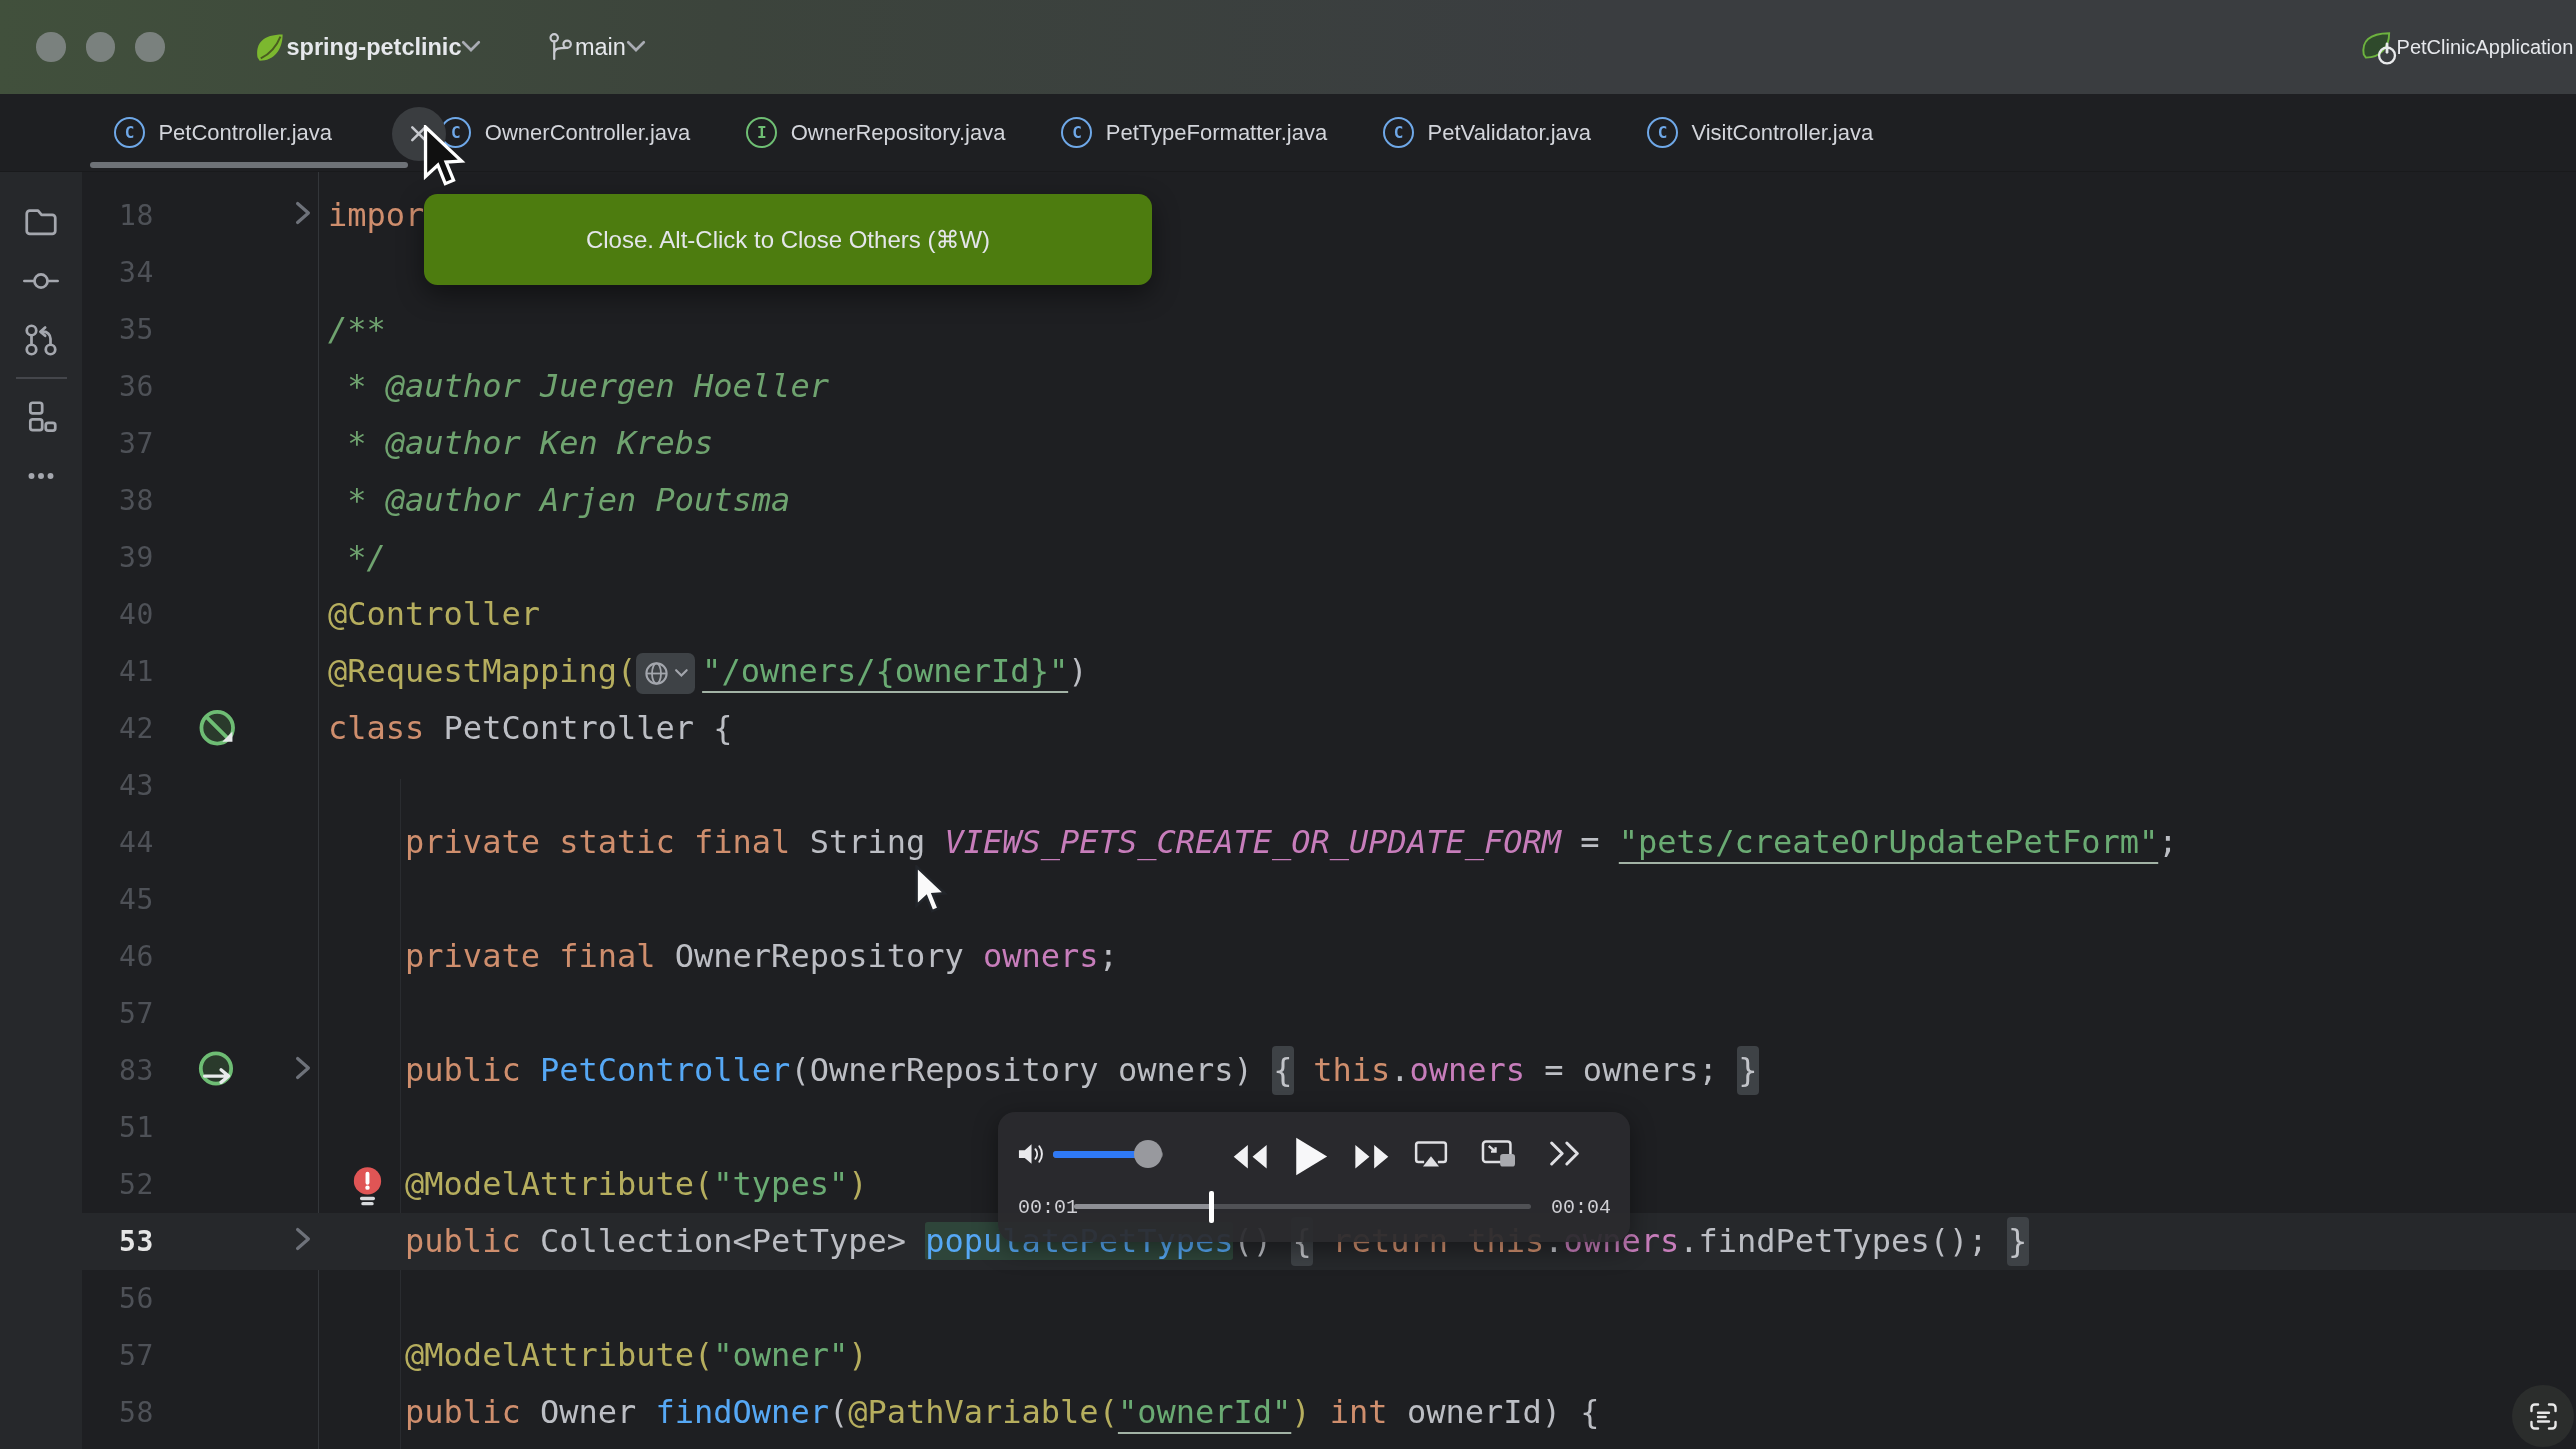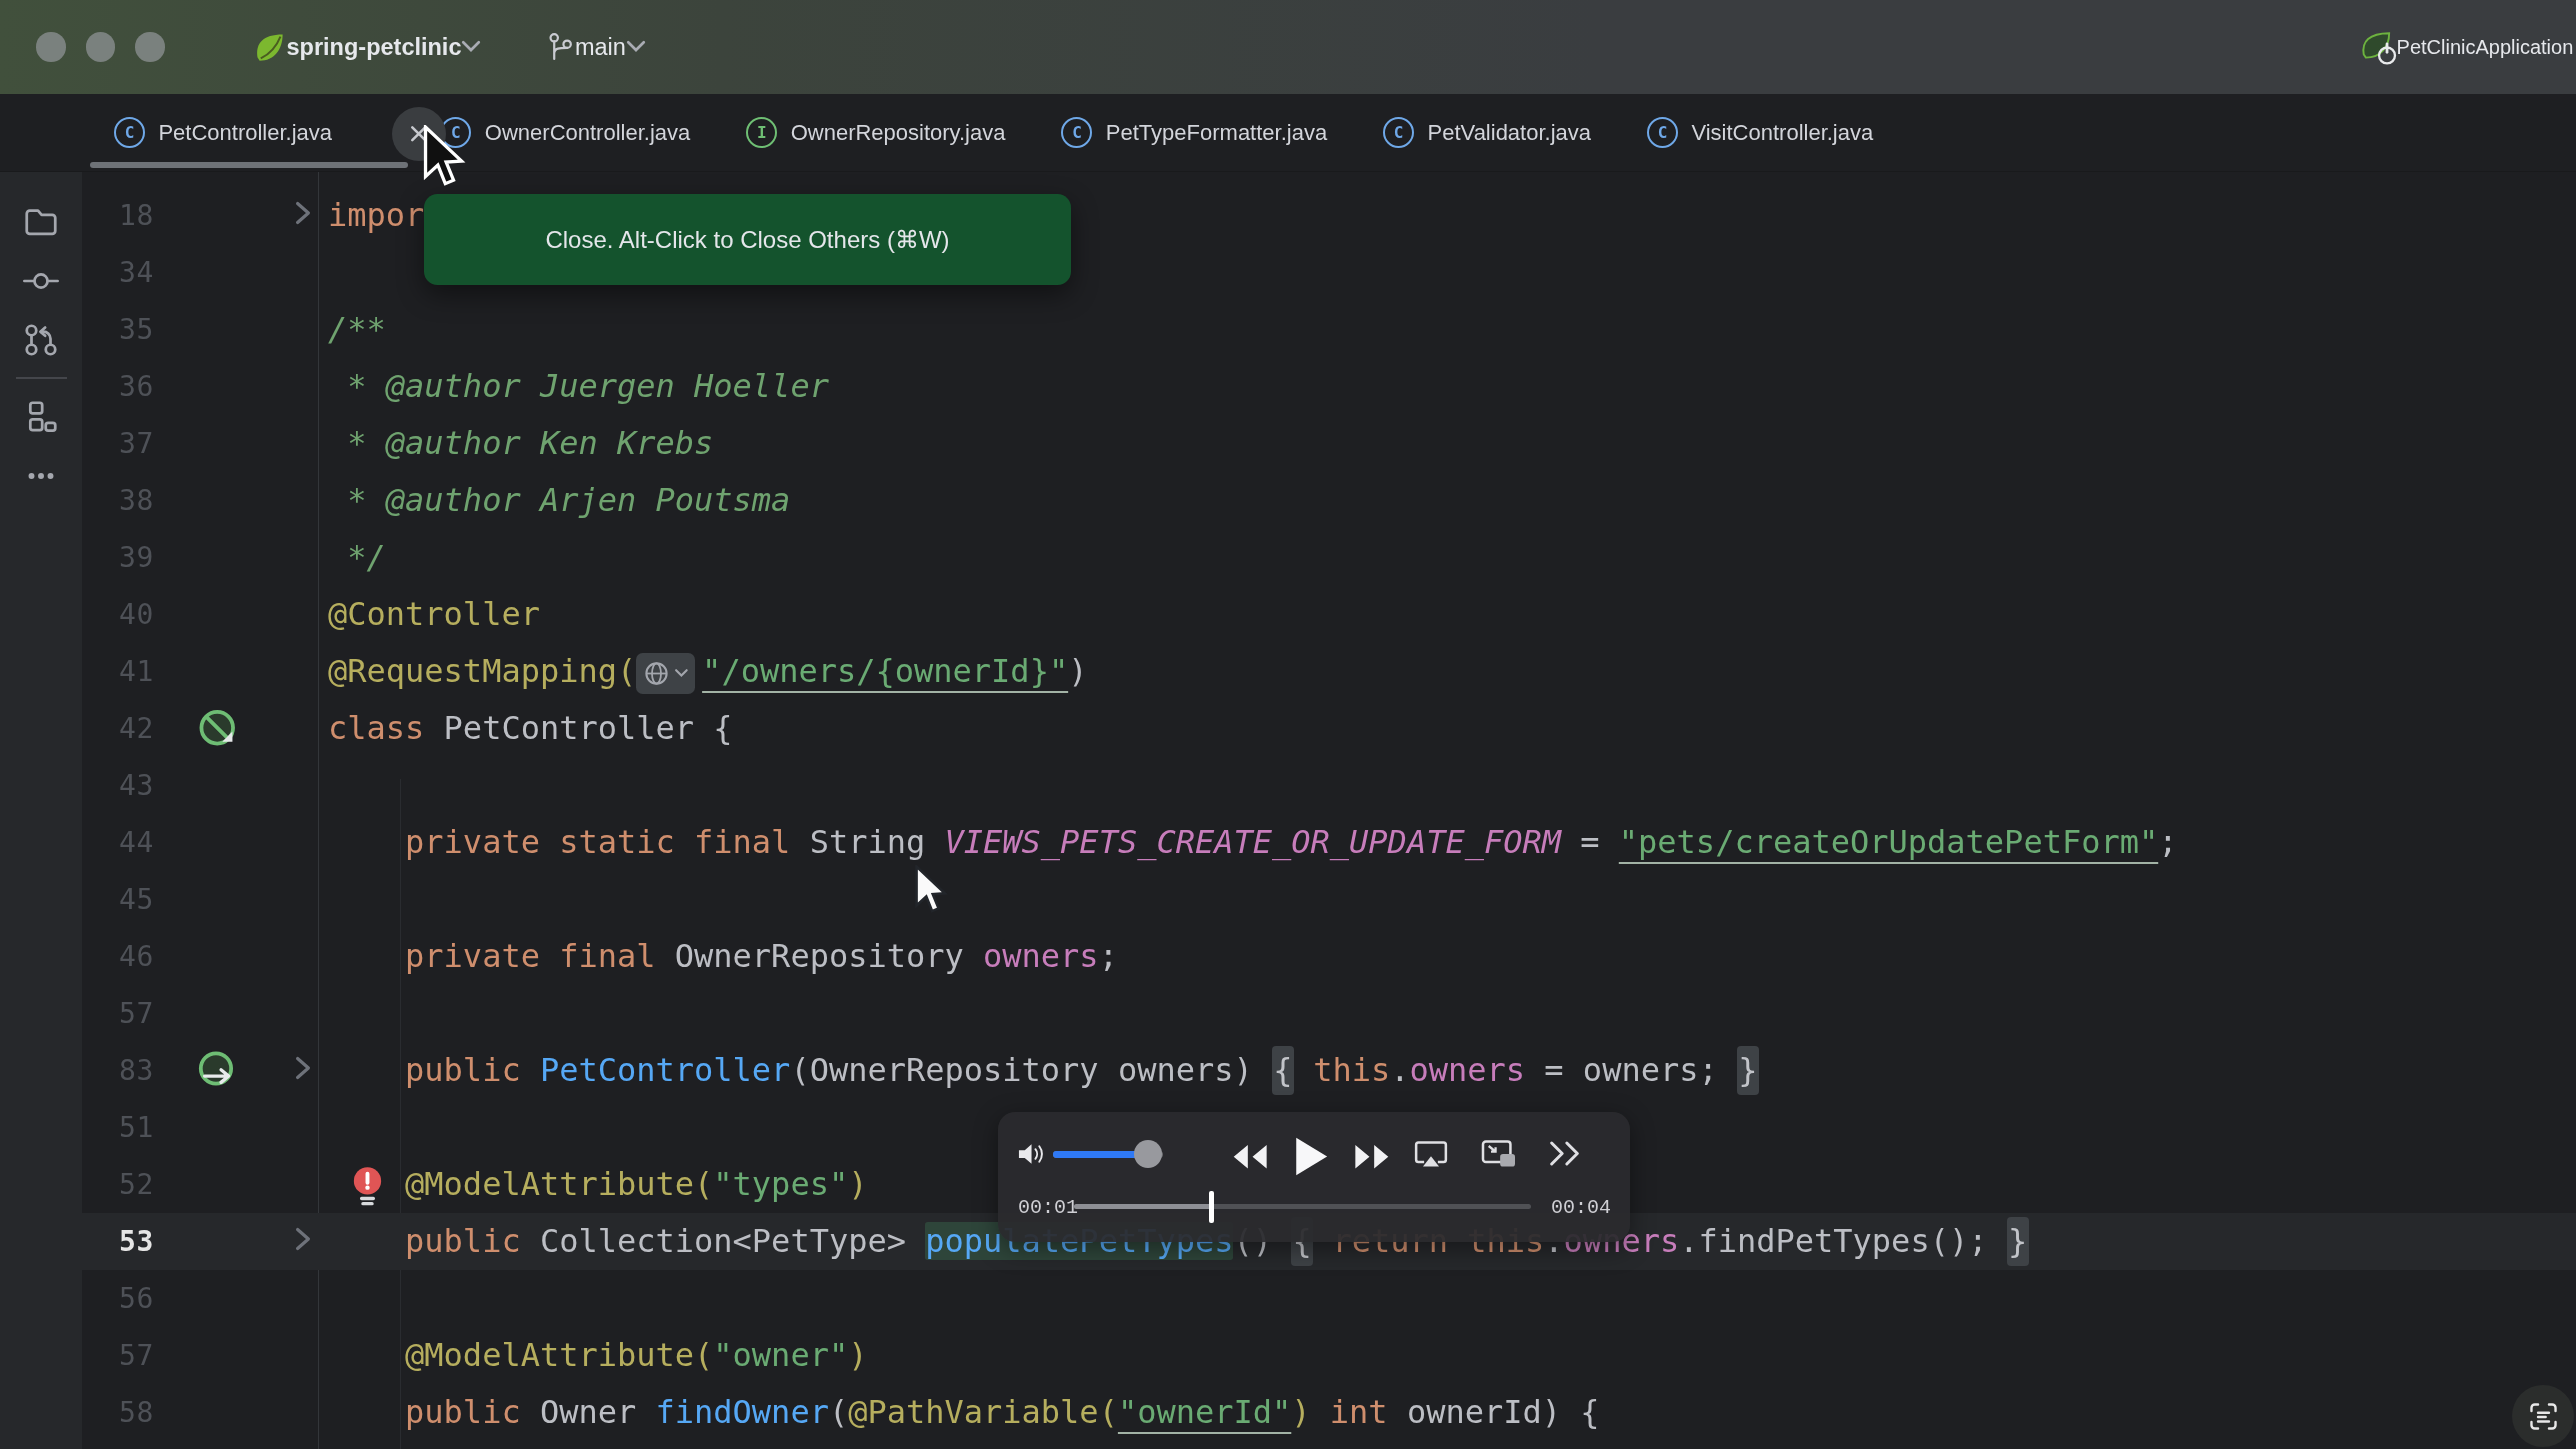--- a/index.html
+++ b/index.html
@@ -64,21 +64,21 @@
   .sg-field{color:#C77DBB;}
   .sg-sfield{color:#C77DBB;font-style:italic;}
   .sg-mtd{color:#56A8F5;}
   .sg-mtdHl{color:#56A8F5;background:#2E453A;border-radius:2.7px;}
   .sg-pln{color:#BCBEC4;}
   .sg-foldc{color:#C2C4C9;background:#3E4246;border-radius:4px;padding:5.4px 1.3px;}
   .inlay-chip{display:inline-flex;align-items:center;gap:4px;vertical-align:middle;
     background:#3E4246;border-radius:6.7px;padding:6.7px 6.7px;margin-right:6.7px;color:#A3A6AD;}
 
   
-  #tooltip{position:absolute;left:424px;top:194px;width:647px;height:91px;background:#14532d;
+  #tooltip{position:absolute;left:424px;top:194px;width:728px;height:91px;background:#4d7c0f;
     border-radius:13.4px;box-shadow:0 9.4px 27px rgba(0,0,0,.45);display:flex;align-items:center;
     justify-content:center;color:#E4E6EA;font-size:24px;z-index:30;}
 
   
   #close-hover{position:absolute;left:392px;top:107px;width:54px;height:54px;border-radius:50%;
     background:#3A3D40;display:flex;align-items:center;justify-content:center;z-index:20;}
 
   
   #player{position:absolute;left:998px;top:1112px;width:632px;height:130px;border-radius:17.4px;
     background:rgba(42,43,46,0.94);box-shadow:0 6.7px 24px rgba(0,0,0,.4);z-index:25;color:#EDEDEF;font-family:Liberation Mono, monospace;}

